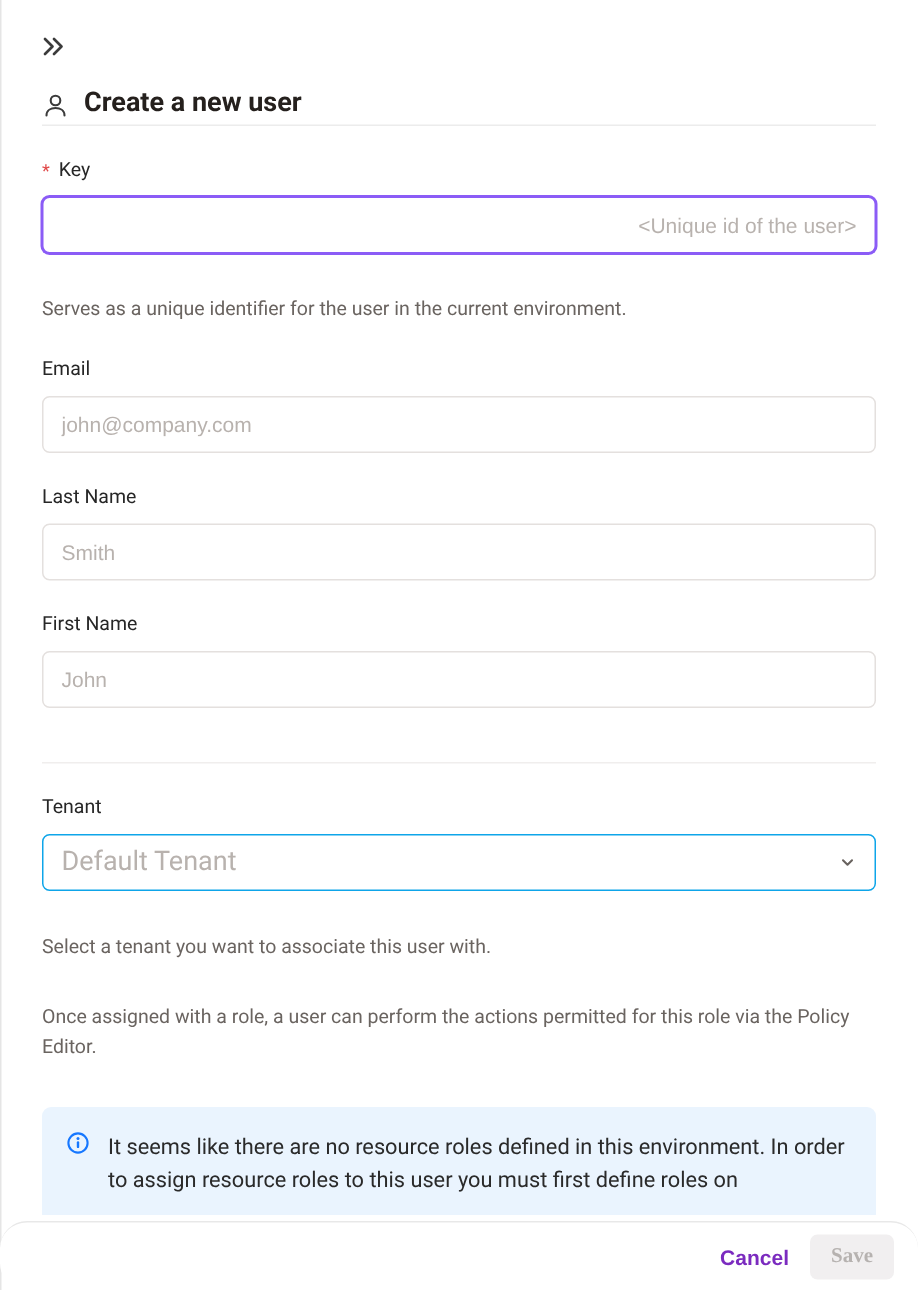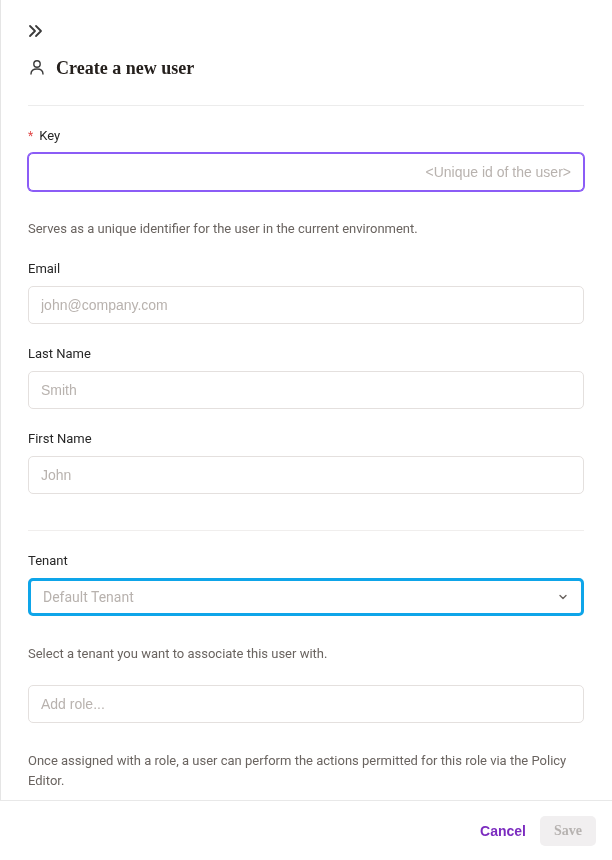--- a/index.html
+++ b/index.html
@@ -23,25 +23,24 @@
     padding: 24px 28px 0 28px;
     height: 810px;
     overflow: hidden;
   }
   .collapse-row {
     margin-bottom: 20px;
   }
   .collapse-row svg { display: block; }
   .title-row {
     display: flex;
-    align-items: flex-start;
+    align-items: flex-end;
     gap: 10px;
-    padding-bottom: 26px;
+    padding-bottom: 4px;
     border-bottom: 1px solid #ececec;
-    font-family: Liberation Serif, serif;
   }
   .title-row svg { flex: 0 0 auto; }
   .title-text {
     font-size: 18px;
     font-weight: 700;
     color: #25201d;
   }
   .field { margin-top: 22px; }
   .label-row {
     display: flex;
@@ -76,24 +75,24 @@
     line-height: 1.5;
   }
   .section-divider {
     margin-top: 36px;
     border: none;
     border-top: 1px solid #f0eeed;
   }
   .select {
     width: 100%;
     height: 38px;
-    border: 3px solid #0ea5e9;
+    border: 1px solid #0ea5e9;
     border-radius: 5px;
     padding: 0 12px;
-    font-size: 14px;
+    font-size: 18px;
     color: #b8b2ae;
     background: #fff;
     display: flex;
     align-items: center;
     justify-content: space-between;
     cursor: pointer;
   }
   .select .value { color: #b8b2ae; }
   .info-icon { display: inline-flex; }
   .alert {
@@ -107,28 +106,29 @@
     line-height: 1.55;
   }
   .alert .alert-icon {
     position: absolute;
     left: 16px;
     top: 16px;
   }
   .footer {
     position: absolute;
     left: 0; right: 0; bottom: 0;
-    height: 60px;
+    height: 46px;
     border-top: 1px solid #e8e8e8;
     display: flex;
     align-items: center;
     justify-content: flex-end;
     padding: 0 16px;
     gap: 14px;
     background: #fff;
+    border-radius: 18px;
   }
   .btn-cancel {
     background: transparent;
     border: none;
     color: #7b2bbf;
     font-size: 14px;
     font-weight: 600;
     cursor: pointer;
   }
   .btn-save {
@@ -204,21 +204,20 @@
     <div class="select">
       <span class="value">Default Tenant</span>
       <svg width="12" height="12" viewBox="0 0 12 12">
         <path d="M3 4.5 L6 7.5 L9 4.5" fill="none" stroke="#6a6460" stroke-width="1.4" stroke-linecap="round" stroke-linejoin="round"></path>
       </svg>
     </div>
     <div class="help">Select a tenant you want to associate this user with.</div>
   </div>
 
   <div class="field">
-    <input class="input" type="text" placeholder="Add role..." style="">
     <div class="help">Once assigned with a role, a user can perform the actions permitted for this role via the Policy Editor.</div>
   </div>
 
   <div class="alert">
     <span class="alert-icon">
       <svg width="16" height="16" viewBox="0 0 16 16">
         <circle cx="8" cy="8" r="6.4" fill="none" stroke="#1677ff" stroke-width="1.4"></circle>
         <circle cx="8" cy="5" r="1" fill="#1677ff"></circle>
         <rect x="7.2" y="6.8" width="1.6" height="4.6" rx="0.8" fill="#1677ff"></rect>
       </svg>

